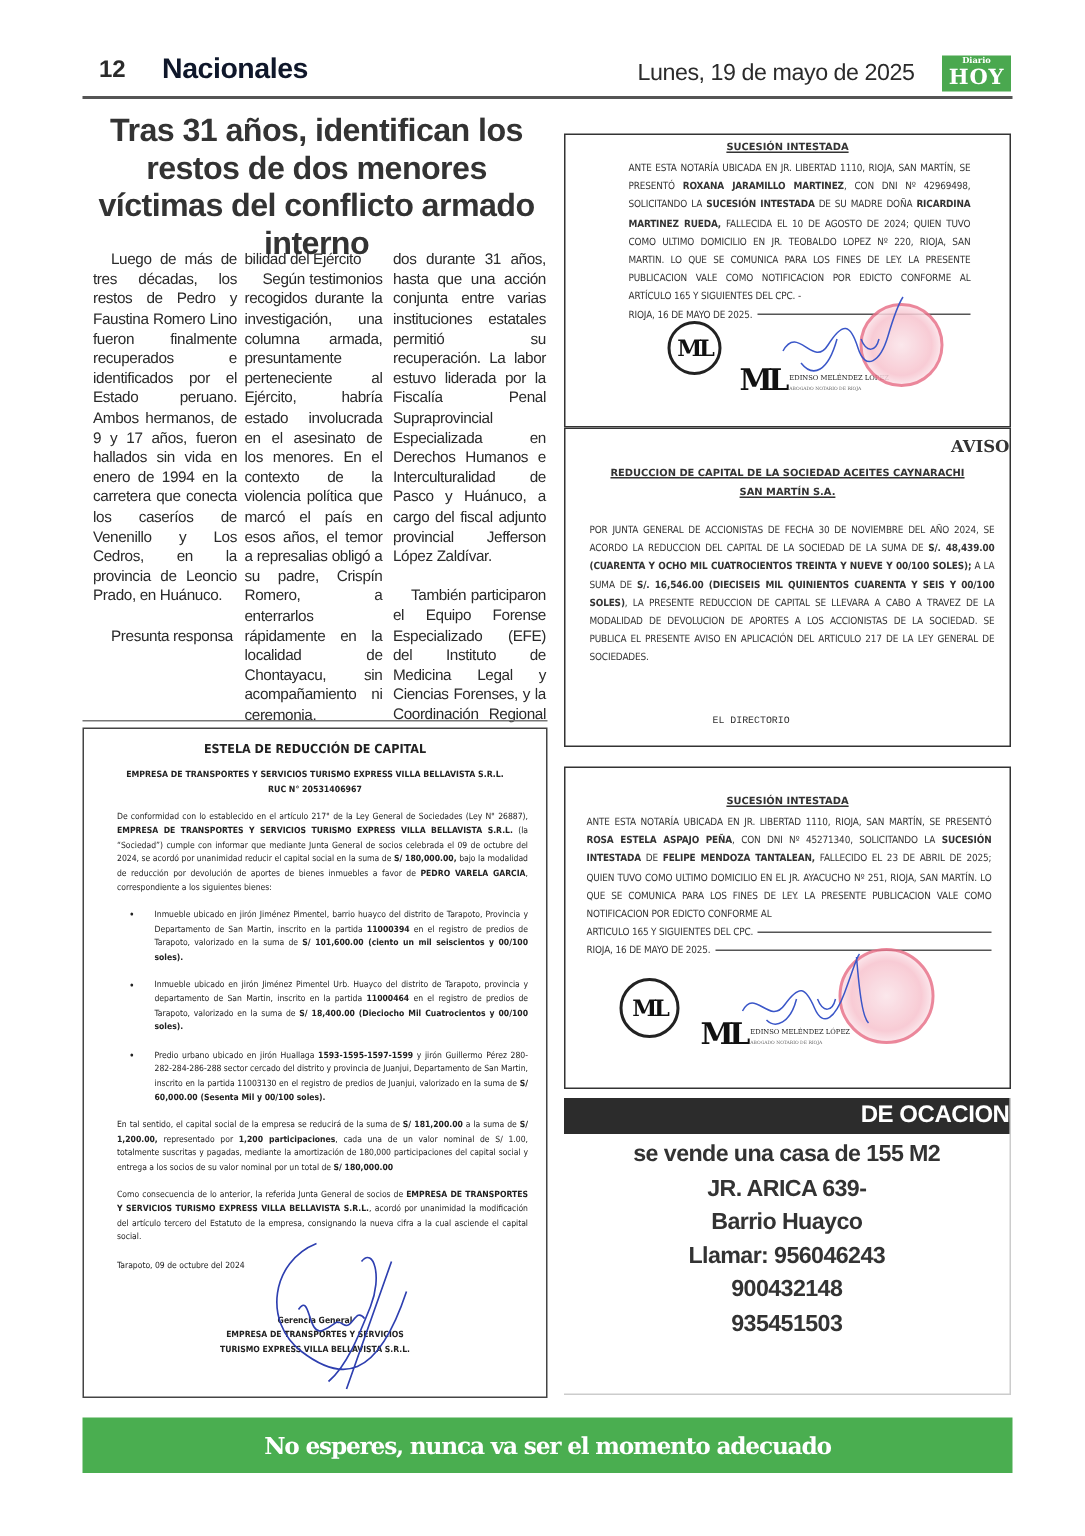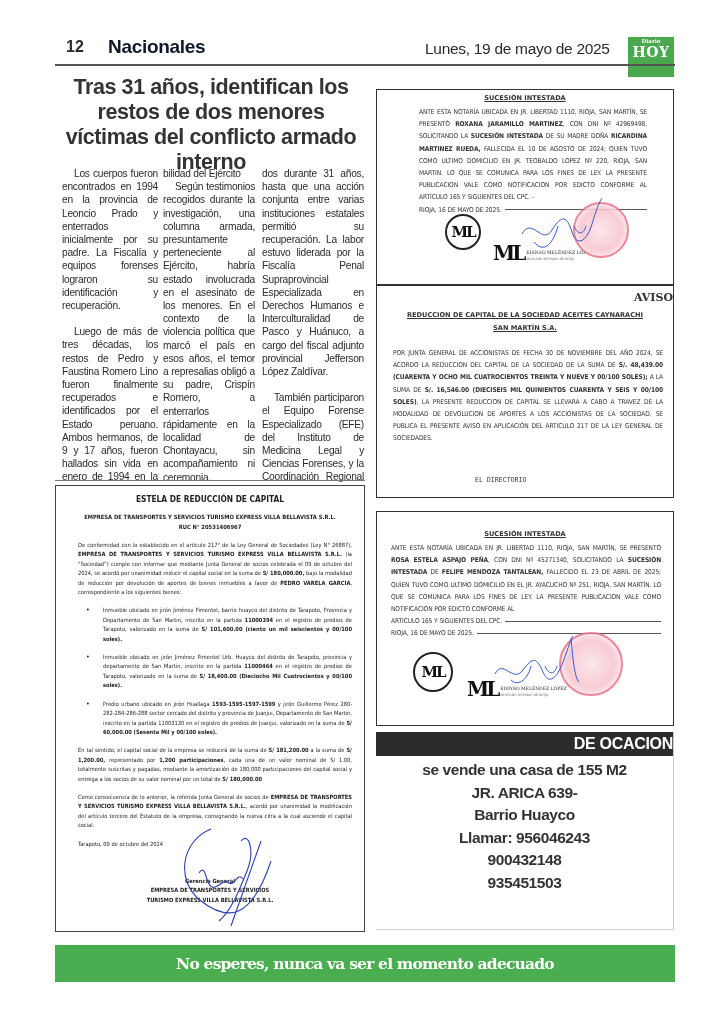--- a/index.html
+++ b/index.html
@@ -3,21 +3,21 @@
 <meta charset="utf-8">
 <style>
   * { box-sizing: border-box; margin: 0; padding: 0; }
   html, body { width: 723px; height: 1024px; background: #ffffff; overflow: hidden; }
   body { position: relative; font-family: "Liberation Sans", sans-serif; color: #2a2a2a; }
 
   
   .page-num { position: absolute; left: 66px; top: 38px; font-size: 16px; font-weight: bold; color: #2b2b2b; }
   .section { position: absolute; left: 108px; top: 36px; font-size: 19px; font-weight: bold; color: #0f172a; letter-spacing: -0.3px; }
   .date { position: absolute; left: 425px; top: 40px; font-size: 15.5px; color: #2b2b2b; letter-spacing: -0.3px; }
-  .logo { position: absolute; left: 628px; top: 37px; width: 46px; height: 40px; background: #4aa84f; color: #fff; text-align: center; }
+  .logo { position: absolute; left: 628px; top: 37px; width: 46px; height: 24px; background: #4aa84f; color: #fff; text-align: center; }
   .logo .small { display: block; font-family: "DejaVu Serif", serif; font-size: 5.5px; font-weight: bold; line-height: 7px; margin-top: 1px; }
   .logo .big { display: block; font-family: "DejaVu Serif", serif; font-size: 14px; font-weight: bold; line-height: 15px; letter-spacing: 0.5px; }
   .header-rule { position: absolute; left: 55px; top: 64px; width: 620px; height: 2px; background: #555; }
 
   
   .headline { position: absolute; left: 55px; top: 75px; width: 312px; text-align: center; font-size: 21.5px; font-weight: bold; line-height: 25px; color: #333; letter-spacing: -0.4px; }
 
   
   .col { position: absolute; top: 167px; font-size: 10.2px; line-height: 13.2px; color: #2a2a2a; text-align: justify; letter-spacing: -0.25px; }
   .col p { text-indent: 12px; }
@@ -93,21 +93,20 @@
 <div class="date">Lunes, 19 de mayo de 2025</div>
 <div class="logo">
   <span class="small">Diario</span>
   <span class="big">HOY</span>
 </div>
 <div class="header-rule"></div>
 
 <h1 class="headline">Tras 31 años, identifican los restos de dos menores víctimas del conflicto armado interno</h1>
 
 <div class="col col1">
-    <p>Los cuerpos fueron encontrados en 1994 en la provincia de Leoncio Prado y enterrados inicialmente por su padre. La Fiscalía y equipos forenses lograron su identificación y recuperación.</p>
     <p>Luego de más de tres décadas, los restos de Pedro y Faustina Romero Lino fueron finalmente recuperados e identificados por el Estado peruano. Ambos hermanos, de 9 y 17 años, fueron hallados sin vida en enero de 1994 en la carretera que conecta los caseríos de Venenillo y Los Cedros, en la provincia de Leoncio Prado, en Huánuco.</p>
     <p>Presunta responsa</p>
   </div>
 <div class="col col2">
     <p style="text-indent: 0px;">bilidad del Ejército</p>
     <p style="margin-top: 0px;">Según testimonios recogidos durante la investigación, una columna armada, presuntamente perteneciente al Ejército, habría estado involucrada en el asesinato de los menores. En el contexto de la violencia política que marcó el país en esos años, el temor a represalias obligó a su padre, Crispín Romero, a enterrarlos rápidamente en la localidad de Chontayacu, sin acompañamiento ni ceremonia.</p>
     <p>Recuperación e identificación de restos</p>
     <p style="margin-top: 0px;">Los cuerpos permanecieron enterra-</p>
   </div>
 <div class="col col3">

